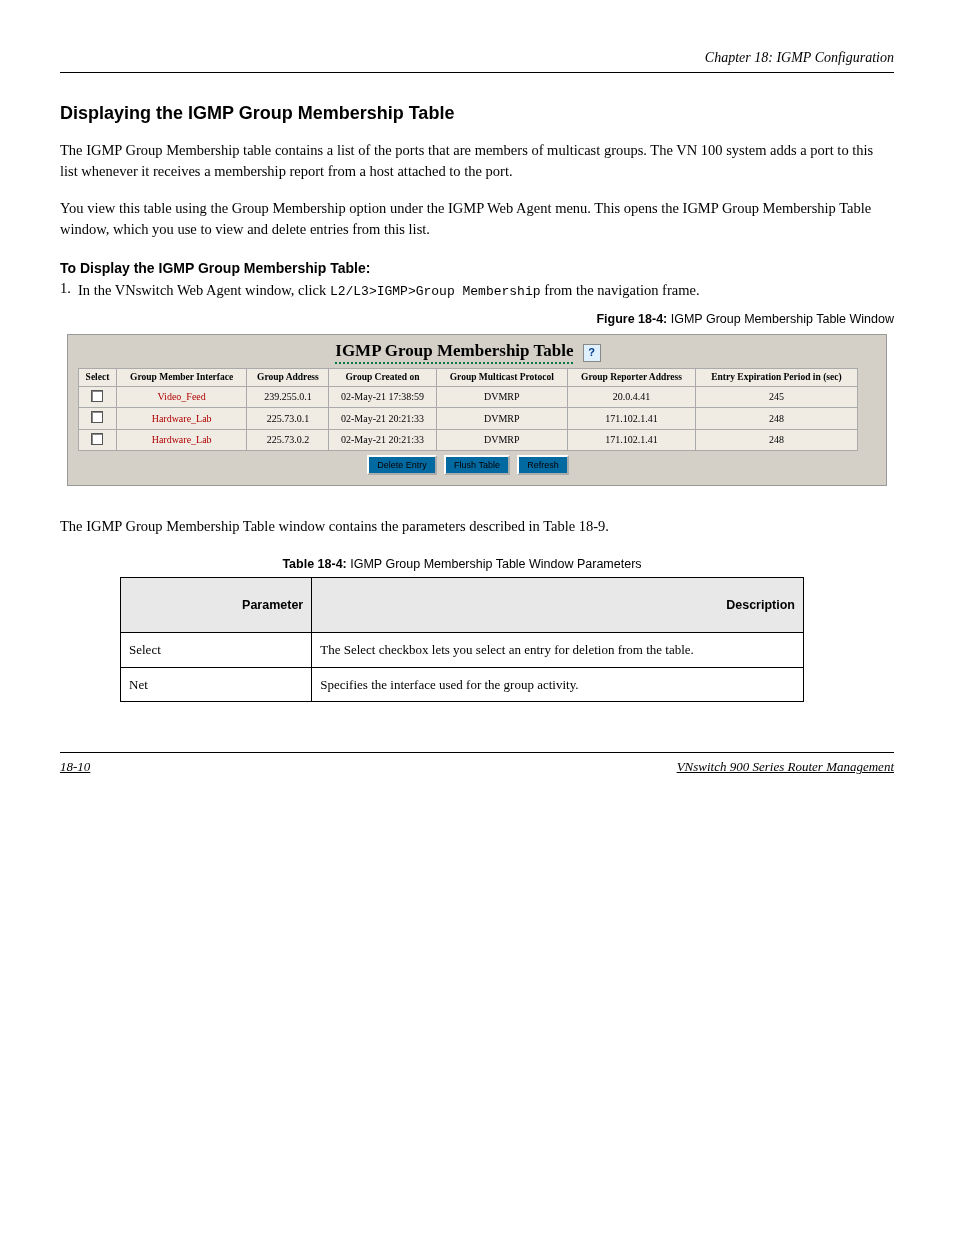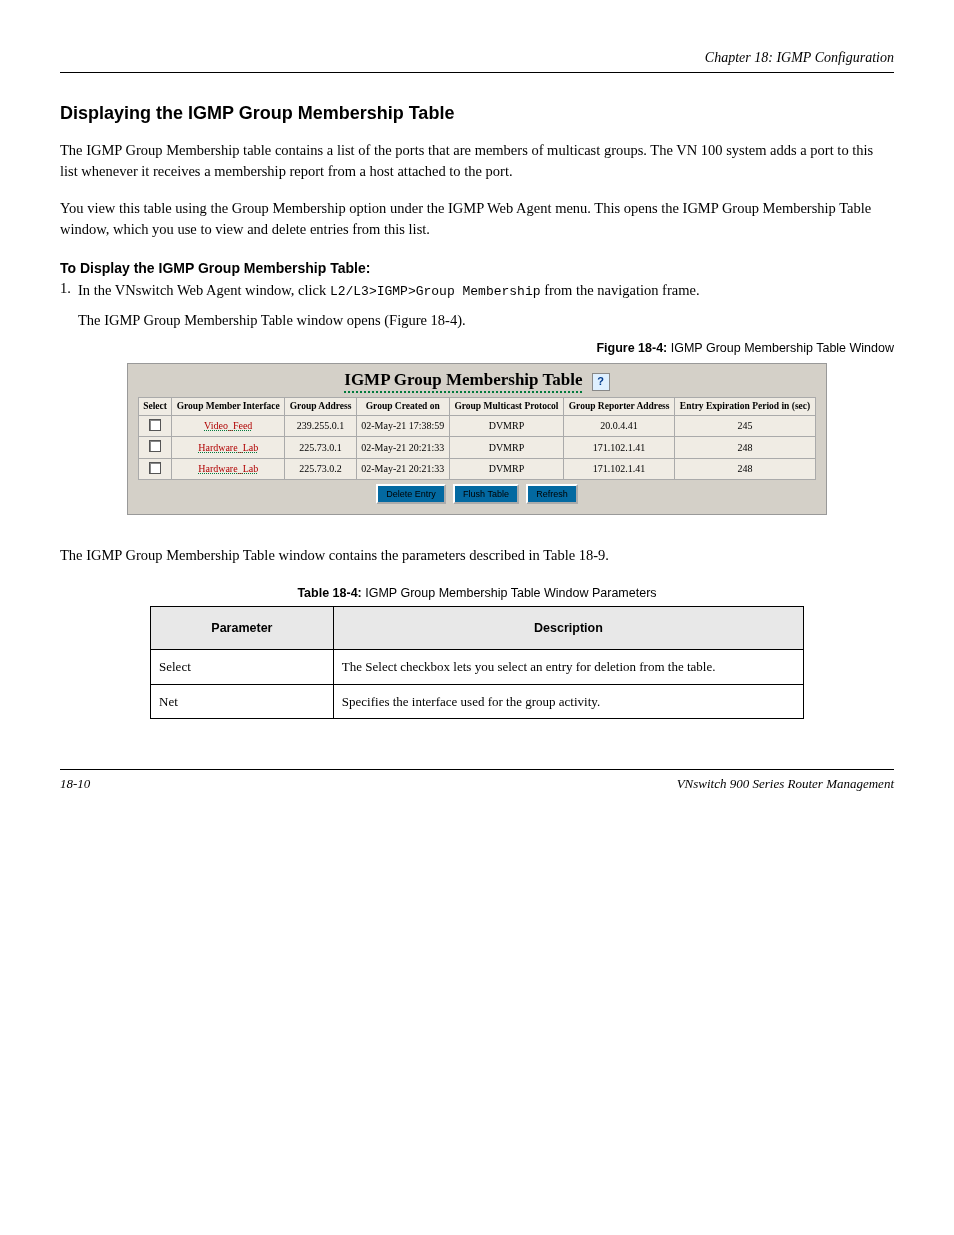--- a/index.html
+++ b/index.html
@@ -75,22 +75,22 @@
     margin-bottom: 8px;
     text-align: right;
   }
   .fig-caption .b {
     font-weight: bold;
   }
   
   .screenshot {
     background: #d4d0c8;
     border: 1px solid #999;
-    padding: 6px 10px 10px 10px;
-    width: 700px;
+    padding: 6px 28px 10px 10px;
+    width: 820px;
     margin: 0 auto;
     box-sizing: border-box;
   }
   .ss-title-row {
     text-align: center;
     margin-bottom: 4px;
   }
   .ss-title {
     font-family: "Times New Roman", serif;
     font-weight: bold;
@@ -131,21 +131,20 @@
   }
   table.ss-table td {
     background: #f0ece4;
     font-size: 10px;
     text-align: center;
     padding: 3px 4px;
     line-height: 1.15;
   }
   .ss-link {
     color: #b00000;
-    text-decoration: underline;
     text-decoration-style: dotted;
     text-decoration-color: #007a3d;
   }
   .ss-chk {
     width: 10px;
     height: 10px;
     border: 1px solid #555;
     background: #fff;
     display: inline-block;
     box-shadow: inset 1px 1px 0 #888;
@@ -159,55 +158,56 @@
     background: #0369a1;
     border: 2px outset #fff;
     font-family: Arial, sans-serif;
     font-size: 9px;
     padding: 3px 8px;
     margin: 0 2px;
     cursor: pointer;
   }
   
   .desc-wrap {
-    margin: 20px 90px 0 90px;
+    margin: 20px 90px 0 60px;
   }
   .desc-caption {
     font-family: Arial, Helvetica, sans-serif;
     font-size: 12.5px;
     margin-bottom: 6px;
     text-align: center;
   }
   .desc-caption .b { font-weight: bold; }
   table.desc {
     border-collapse: collapse;
     width: 100%;
     font-size: 13px;
   }
   table.desc th {
     background: #e8e8e8;
     border: 1px solid #000;
     font-family: Arial, Helvetica, sans-serif;
     font-weight: bold;
-    text-align: center;
-    padding: 14px 8px;
+    text-align: right;
+    padding: 20px 8px;
     font-size: 12.5px;
   }
   table.desc td {
     border: 1px solid #000;
     padding: 8px 8px;
     vertical-align: top;
     line-height: 1.35;
   }
   table.desc td.col1 {
     width: 28%;
     font-family: "Times New Roman", serif;
   }
   .footer {
     margin-top: 50px;
+    text-decoration: underline;
   }
   .footer hr {
     border: none;
     border-top: 1px solid #000;
     margin-bottom: 6px;
   }
   .footer-row {
     display: flex;
     justify-content: space-between;
     font-style: italic;
@@ -226,21 +226,20 @@
   <p class="body-text">The IGMP Group Membership table contains a list of the ports that are members of multicast groups. The VN 100 system adds a port to this list whenever it receives a membership report from a host attached to the port.</p>
   <p class="body-text">You view this table using the Group Membership option under the IGMP Web Agent menu. This opens the IGMP Group Membership Table window, which you use to view and delete entries from this list.</p>
 
   <div class="subhead">To Display the IGMP Group Membership Table:</div>
   <div class="step-row">
     <div class="step-num">1.</div>
     <div class="step-text">
       <span>In the VNswitch Web Agent window, click </span><span class="mono-label">L2/L3&gt;IGMP&gt;Group Membership</span><span> from the navigation frame.</span>
     </div>
   </div>
-  <div class="step-sub">The IGMP Group Membership Table window opens (Figure 18-4).</div>
 
   <div class="figure-wrap">
     <div class="fig-caption">
       <span class="b">Figure 18-4:</span><span> IGMP Group Membership Table Window</span>
     </div>
 
     <div class="screenshot">
       <div class="ss-title-row">
         <span class="ss-title">IGMP Group Membership Table</span>
         <span class="help-icon">?</span>

